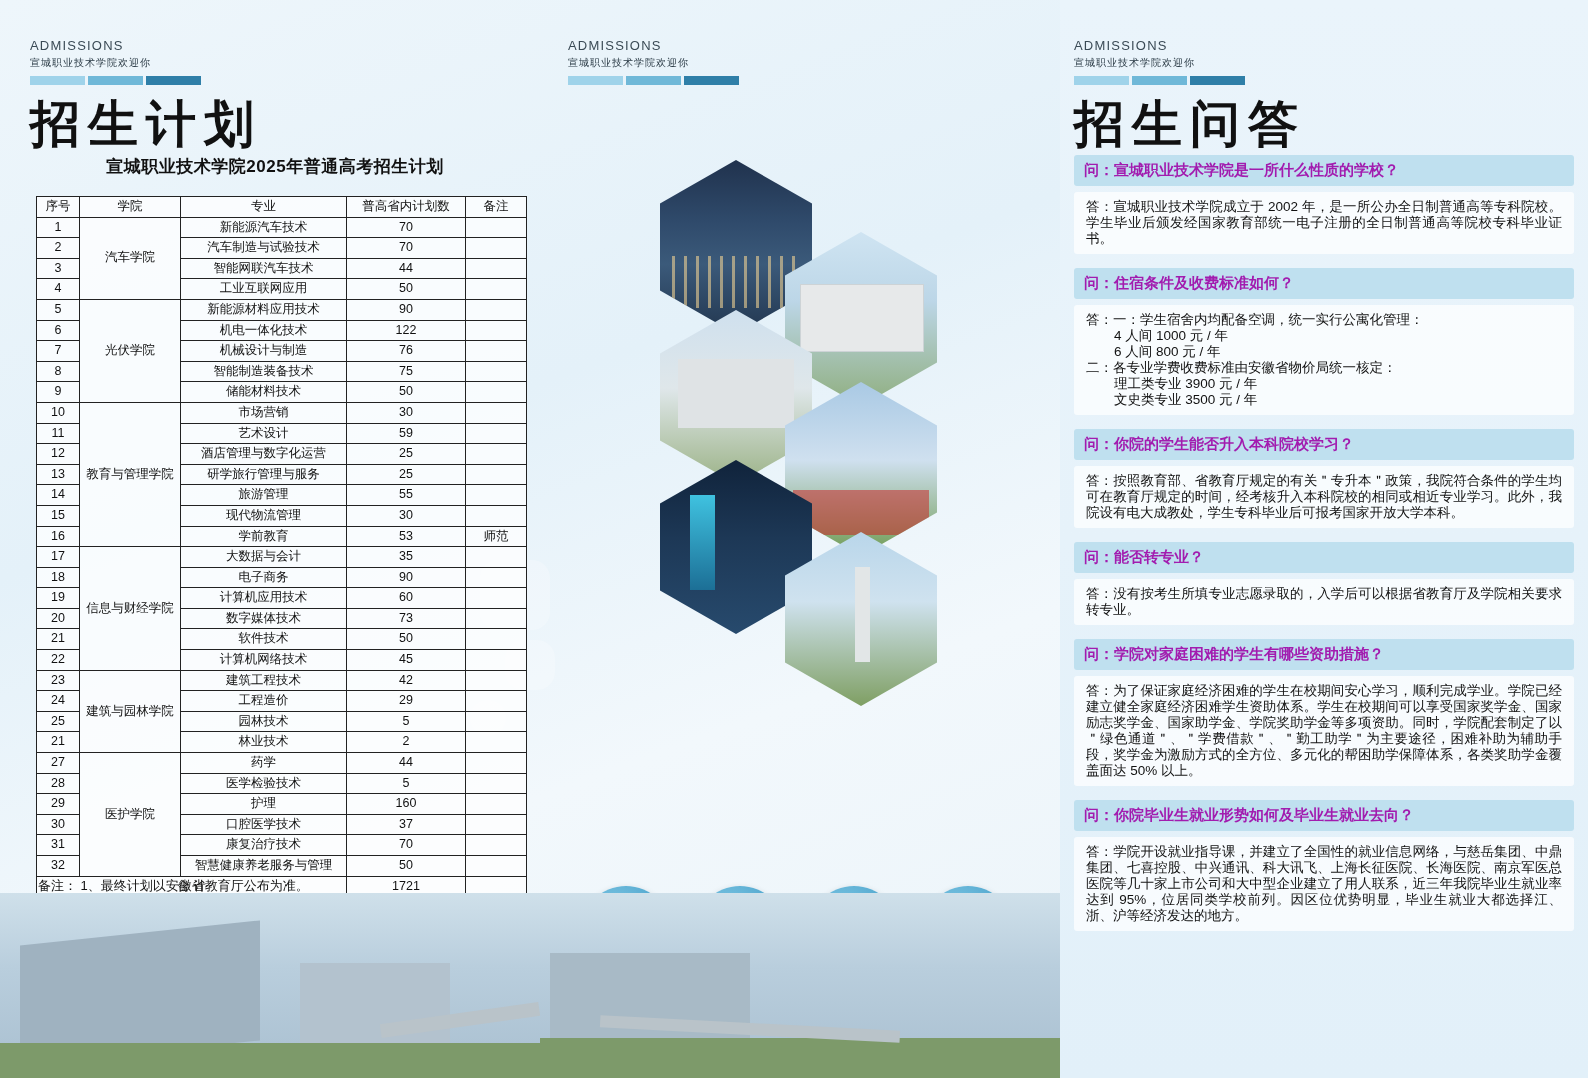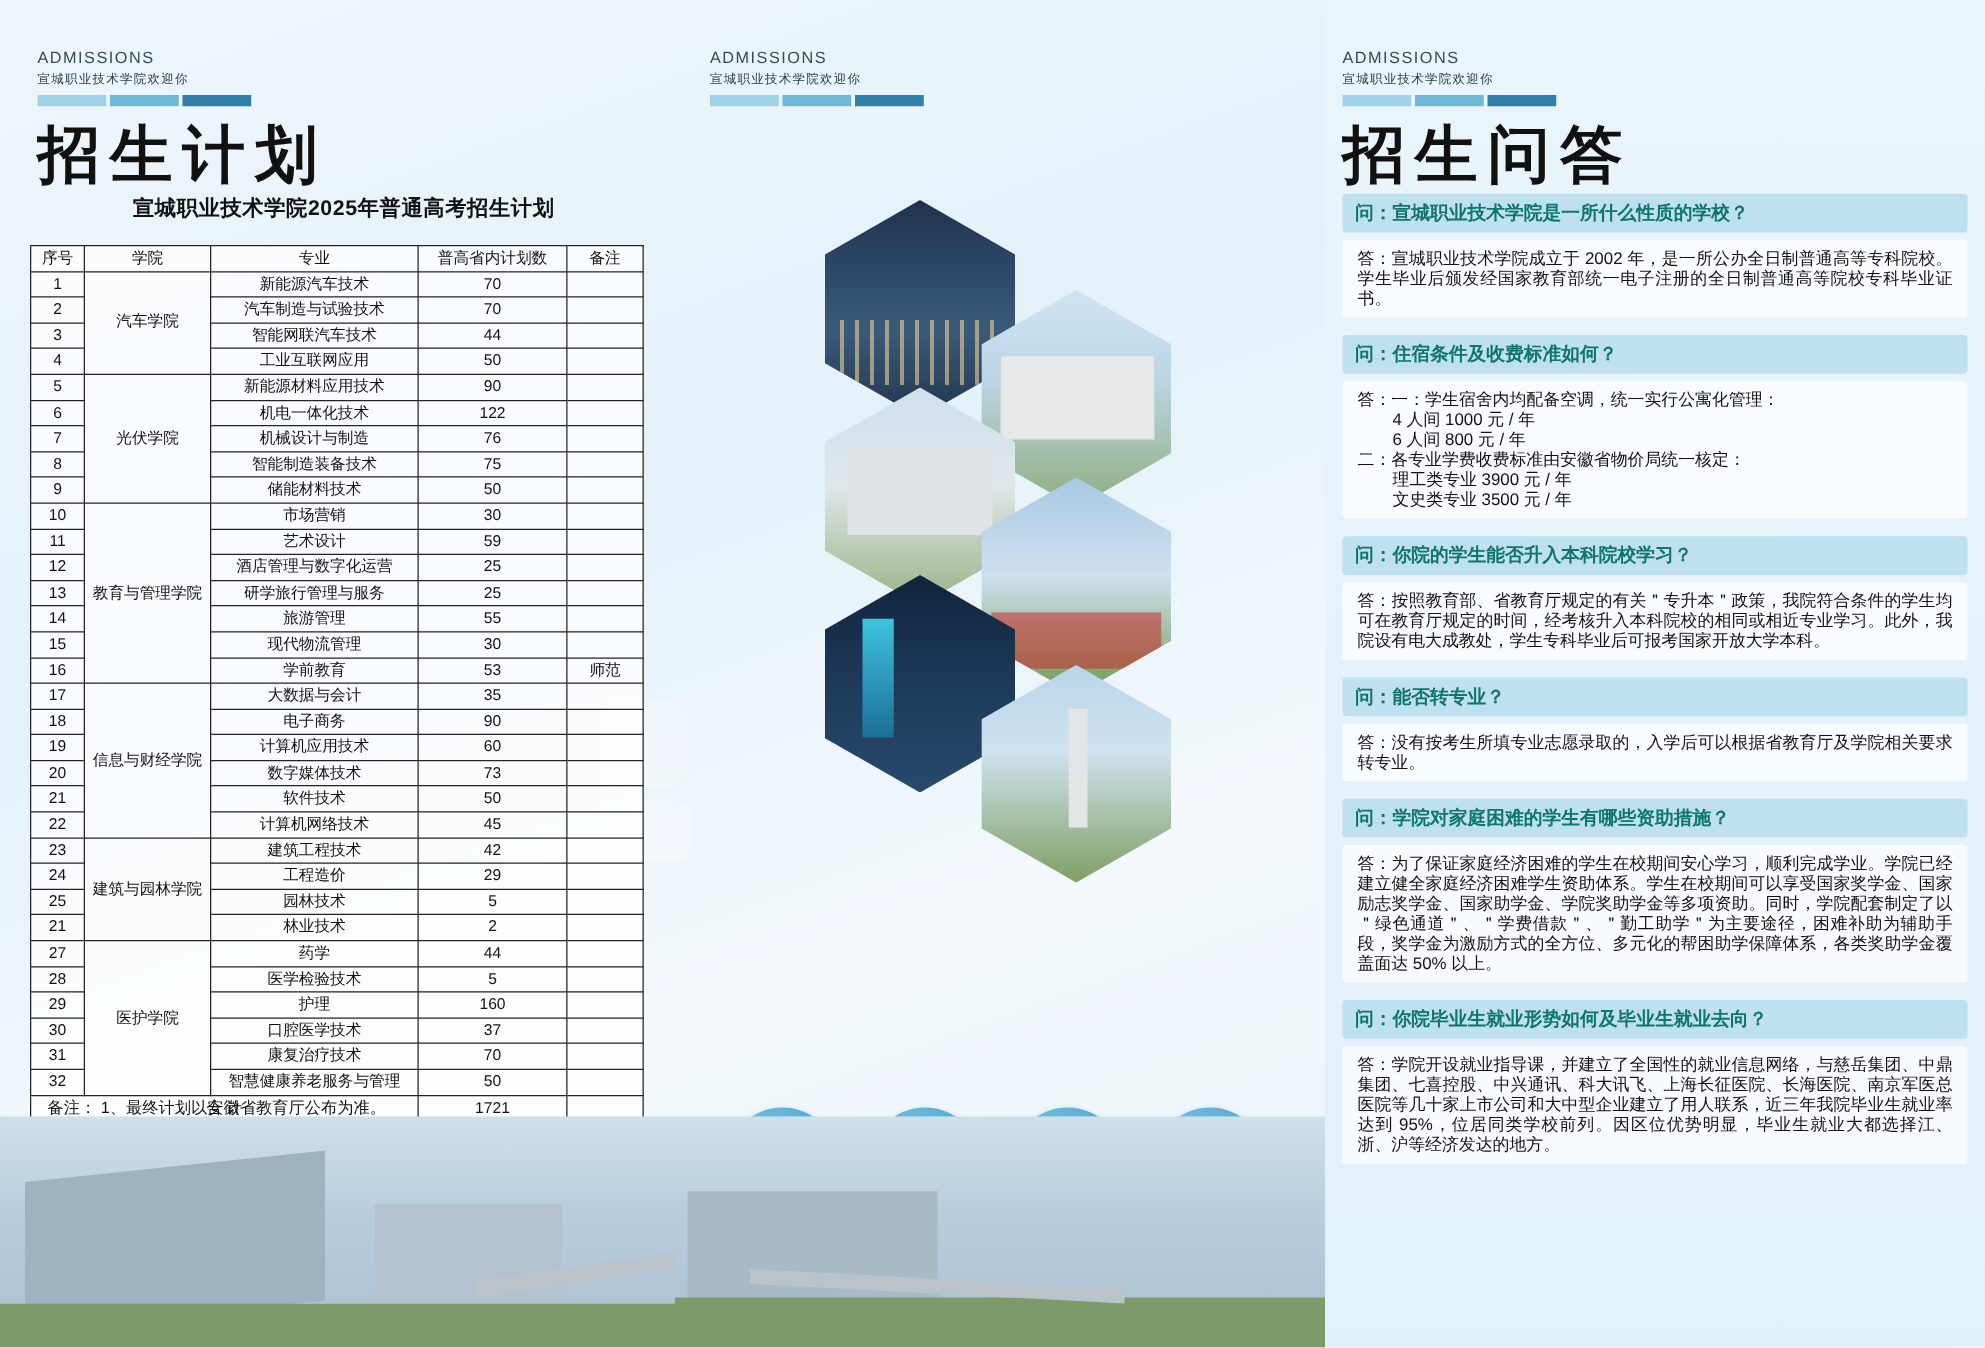--- a/index.html
+++ b/index.html
@@ -27,21 +27,21 @@
   .hdr .sub{font-size:10px;color:#2a3a45;margin-top:3px;letter-spacing:1px;}
   .hdr .bars{margin-top:6px;display:flex;gap:3px;}
   .hdr .bars i{display:block;height:9px;}
   .hdr .b1{width:55px;background:#9fd3ea;}
   .hdr .b2{width:55px;background:#6fb8d8;}
   .hdr .b3{width:55px;background:#2f7fa8;}
   .hdr .title{font-size:50px;font-weight:bold;letter-spacing:8px;margin-top:6px;color:#111;}
 
   
   .tbl-title{position:absolute;left:60px;top:155px;width:430px;text-align:center;font-size:17px;font-weight:bold;color:#111;letter-spacing:.5px;}
-  table.plan{position:absolute;left:24px;top:196px;border-collapse:collapse;font-size:12.5px;background:rgba(255,255,255,.75);}
+  table.plan{position:absolute;left:36px;top:196px;border-collapse:collapse;font-size:12.5px;background:rgba(255,255,255,.75);}
   table.plan td,table.plan th{border:1px solid #222;text-align:center;padding:0;height:19.6px;line-height:19.6px;color:#111;font-weight:normal;}
   table.plan th{font-weight:normal;}
   .c-no{width:42px;}
   .c-col{width:100px;}
   .c-maj{width:165px;}
   .c-num{width:118px;}
   .c-rem{width:60px;}
   .total td{font-weight:normal;}
   .notes{position:absolute;left:38px;top:875px;font-size:13px;line-height:22px;color:#111;}
   .notes div{white-space:nowrap;}
@@ -80,21 +80,21 @@
   .p-river:after{content:"";position:absolute;left:20%;top:20%;width:16%;height:55%;background:linear-gradient(180deg,#3fc2e0,#1c6f96);}
 
   
   .circles{position:absolute;left:40px;bottom:100px;display:flex;gap:22px;}
   .circ{width:92px;height:92px;border-radius:50%;background:radial-gradient(circle at 35% 30%,#7fc7e4,#2f8fbe);
         color:#fff;display:flex;flex-direction:column;align-items:center;justify-content:center;
         font-size:19px;font-weight:bold;letter-spacing:2px;line-height:26px;box-shadow:0 2px 6px rgba(0,0,0,.15);}
 
   
   .faq{position:absolute;left:14px;right:14px;}
-  .q{background:#bfe0ef;border-radius:3px;padding:6px 10px;font-size:15px;font-weight:bold;color:#0f766e;margin-bottom:6px;}
+  .q{background:#bfe0ef;border-radius:3px;padding:6px 10px;font-size:15px;font-weight:bold;color:#a21caf;margin-bottom:6px;}
   .a{background:rgba(255,255,255,.72);border-radius:3px;padding:7px 12px;font-size:13.5px;line-height:16px;color:#111;margin-bottom:14px;text-align:justify;}
   .a .ind{display:block;}
   .a .ind2{display:block;padding-left:28px;}
 </style>
 </head>
 <body>
 
 <div class="page">
 
   <div class="deco" style="left:1060px;top:0;width:180px;height:120px;opacity:.5"></div>

